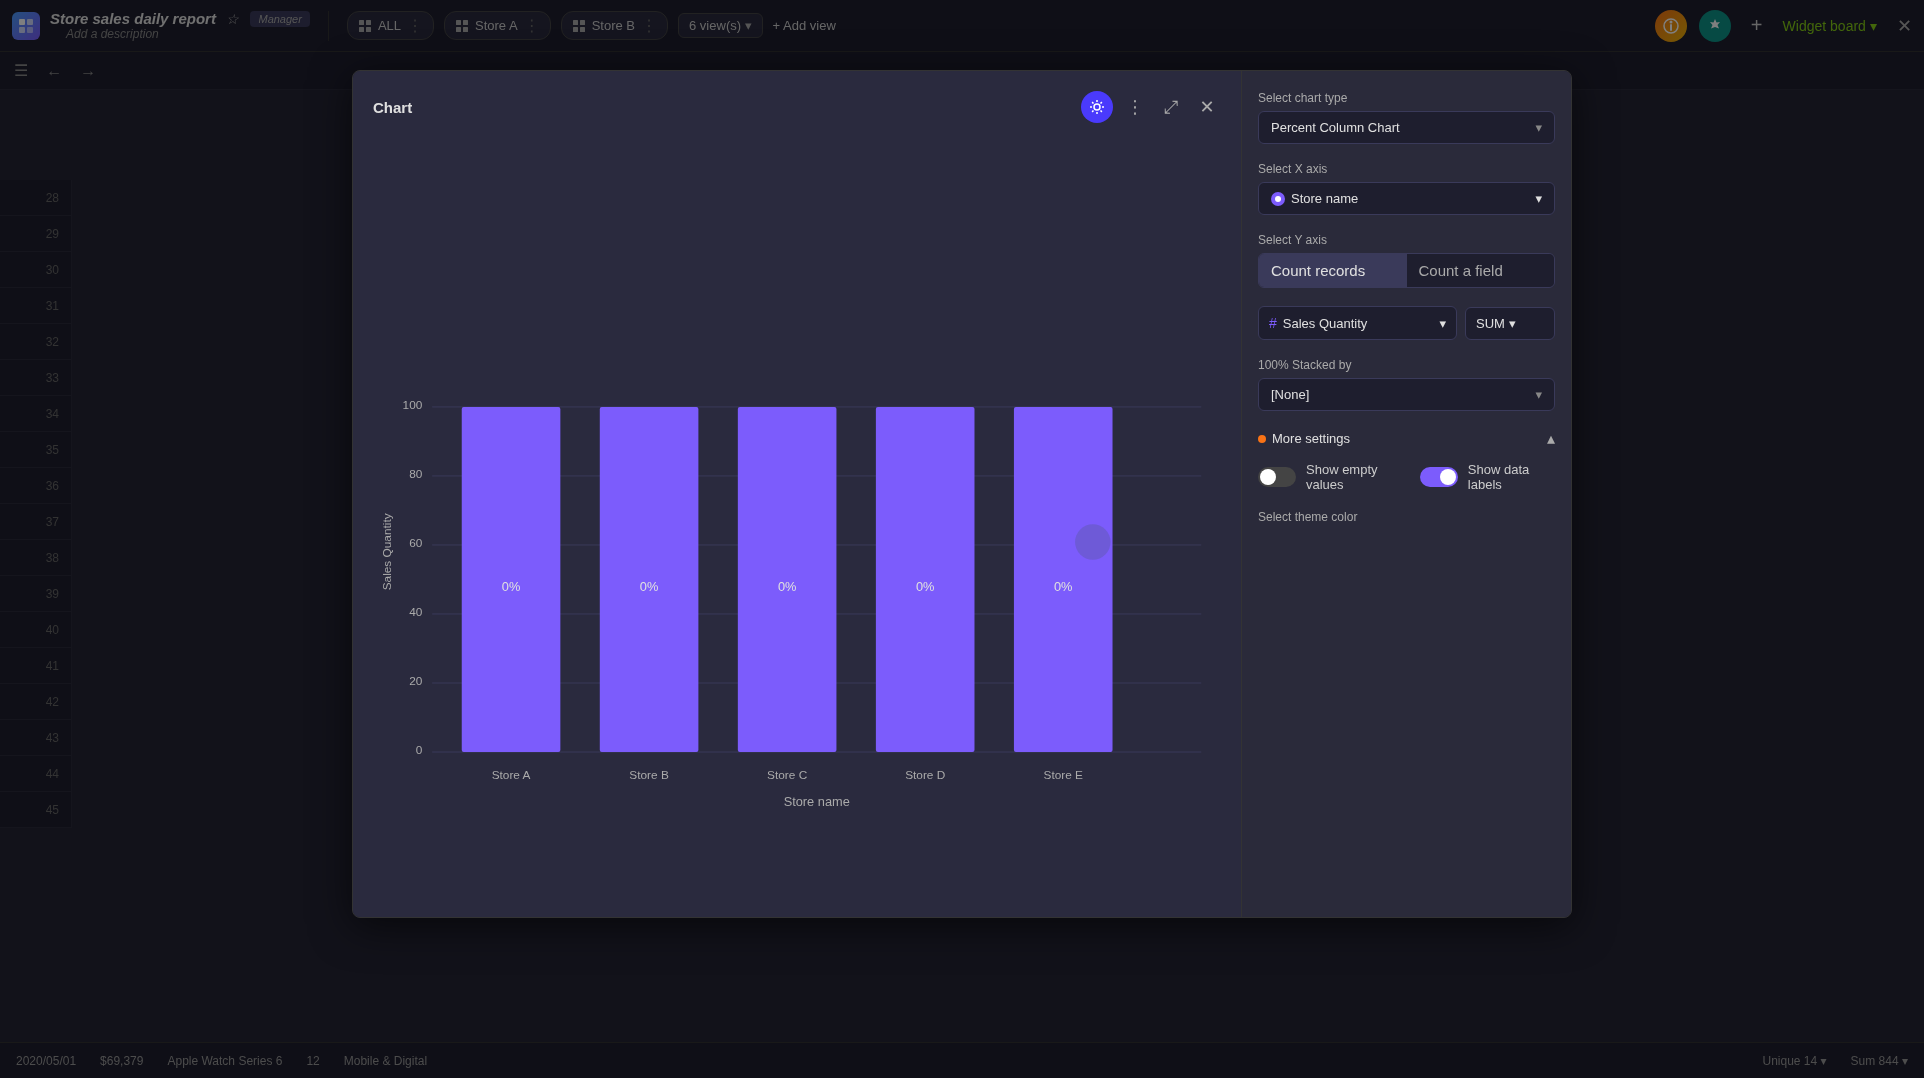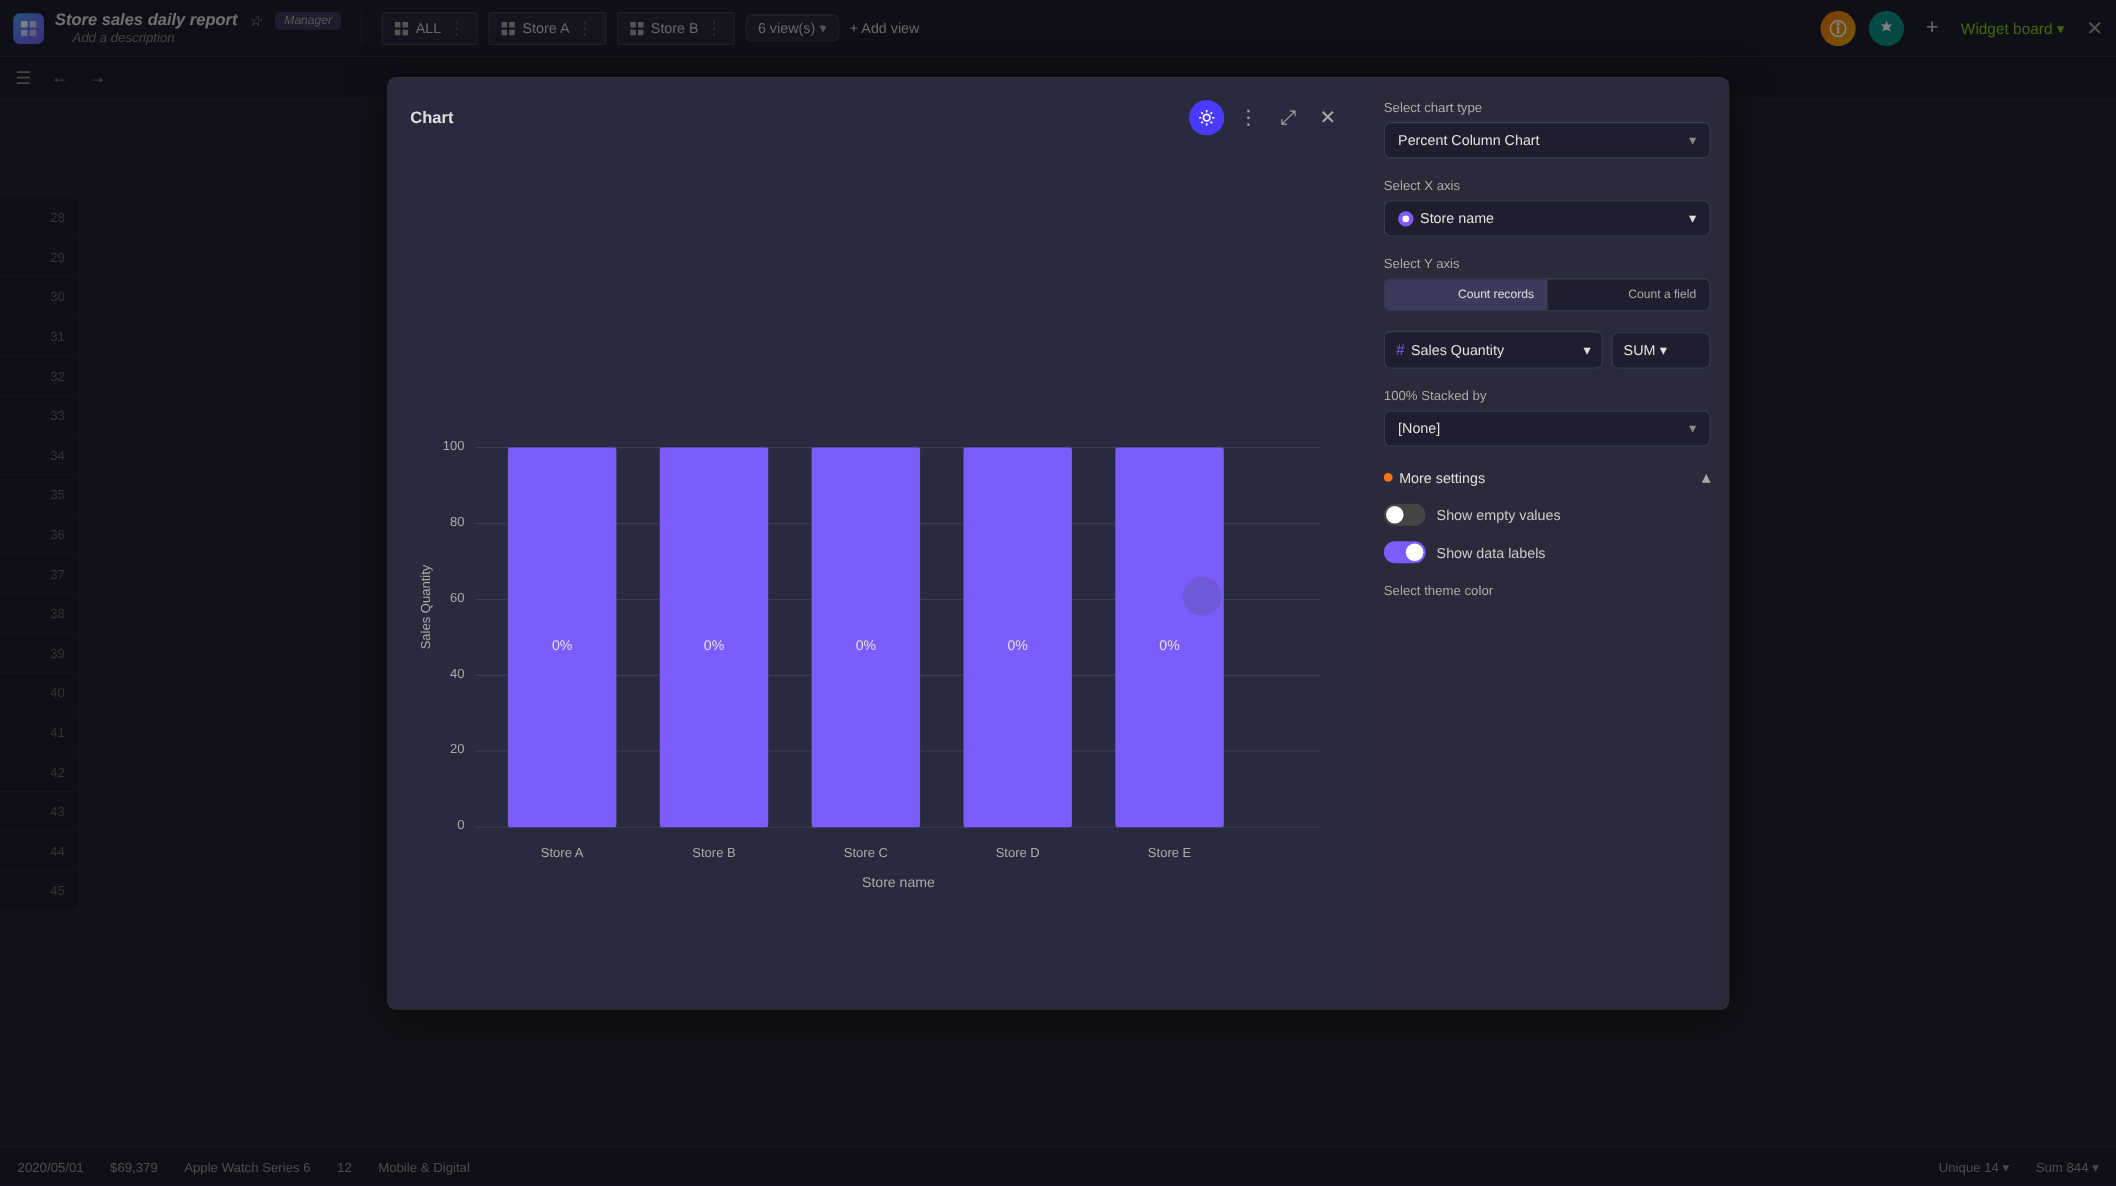--- a/index.html
+++ b/index.html
@@ -46,21 +46,21 @@
     .topbar-right {
       margin-left: auto;
       display: flex;
       align-items: center;
       gap: 12px;
     }
     .view-tab {
       display: flex; align-items: center; gap: 6px;
       background: #2a2a3e;
       border: 1px solid #444;
-      border-radius: 2px;
+      border-radius: 12px;
       padding: 4px 10px;
       font-size: 13px;
       color: #ccc;
       cursor: pointer;
     }
     .views-btn {
       display: flex; align-items: center; gap: 4px;
       background: #2a2a3e;
       border: 1px solid #444;
       border-radius: 6px;
@@ -283,23 +283,23 @@
       border: 1px solid #3a3a5a;
       border-radius: 6px;
       overflow: hidden;
     }
     .y-axis-btn {
       flex: 1;
       padding: 8px 12px;
       background: #1e1e2e;
       border: none;
       color: #aaa;
-      font-size: 11px;
-      cursor: pointer;
-      text-align: right;
+      font-size: 15px;
+      cursor: pointer;
+      text-align: left;
     }
     .y-axis-btn.active {
       background: #3a3a5a;
       color: #e0e0e0;
     }
 
     
     .field-row {
       display: flex;
       gap: 8px;
@@ -606,21 +606,21 @@
 
       <div>
         <div class="more-settings-header">
           <div class="more-settings-left">
             <div class="dot-orange"></div>
             <span style="font-size:13px;color:#e0e0e0;">More settings</span>
           </div>
           <span style="color:#aaa;">▴</span>
         </div>
 
-        <div style="margin-top:14px;display:flex;flex-direction:column;gap:14px;">
+        <div style="margin-top:14px;display:flex;flex-direction:row;gap:14px;">
 
           <div class="toggle-row">
             <div class="toggle off">
               <div class="toggle-knob"></div>
             </div>
             <span class="toggle-label">Show empty values</span>
           </div>
 
           <div class="toggle-row">
             <div class="toggle on">

